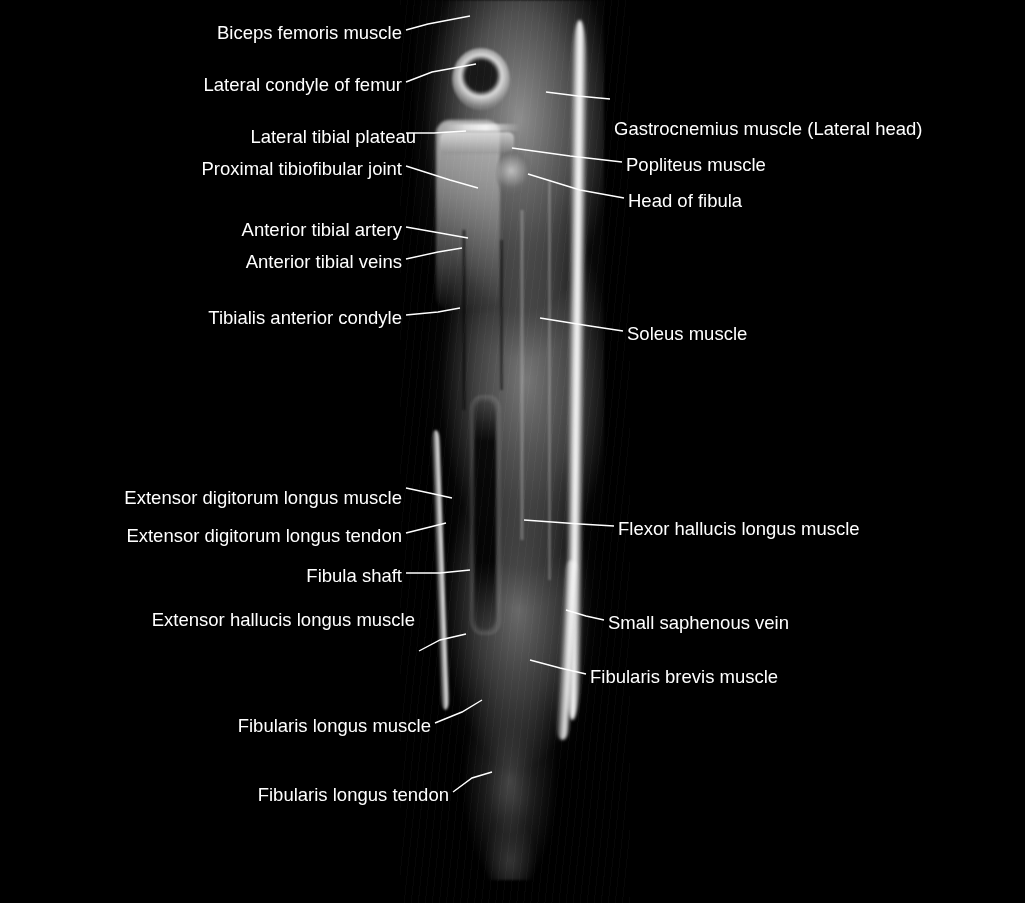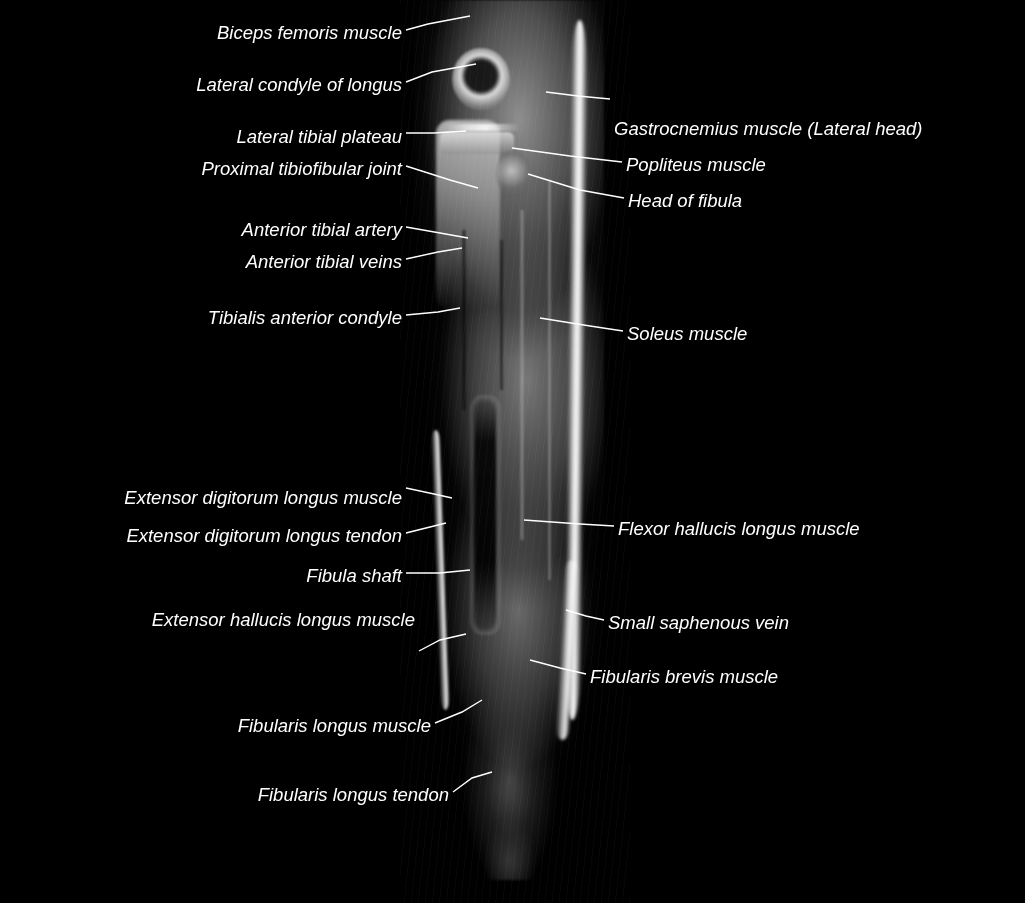--- a/index.html
+++ b/index.html
@@ -175,21 +175,20 @@
     opacity: 0.55;
   }
 
   
   .label {
     position: absolute;
     color: #ffffff;
     font-size: 18.5px;
     line-height: 22px;
     white-space: nowrap;
-    font-style: italic;
   }
   .label.right {
     text-align: right;
   }
   .label.left {
     text-align: left;
   }
   #leaders {
     position: absolute;
     left: 0;
@@ -244,22 +243,22 @@
         <polyline points="624,198 580,190 528,174"></polyline>
         <polyline points="623,331 590,326 540,318"></polyline>
         <polyline points="614,526 580,524 524,520"></polyline>
         <polyline points="604,620 586,616 566,610"></polyline>
         <polyline points="586,674 560,668 530,660"></polyline>
       </g>
   </svg>
 
   <div id="labels-left">
       <div class="label right" style="left: 196px; top: 22px; width: 206px;">Biceps femoris muscle</div>
-      <div class="label right" style="left: 167px; top: 74px; width: 235px;">Lateral condyle of longus</div>
-      <div class="label right" style="left: 202px; top: 126px; width: 200px;">Lateral tibial plateau</div>
+      <div class="label right" style="left: 167px; top: 74px; width: 235px;">Lateral condyle of femur</div>
+      <div class="label right" style="left: 216px; top: 126px; width: 200px;">Lateral tibial plateau</div>
       <div class="label right" style="left: 155px; top: 158px; width: 247px;">Proximal tibiofibular joint</div>
       <div class="label right" style="left: 196px; top: 219px; width: 206px;">Anterior tibial artery</div>
       <div class="label right" style="left: 199px; top: 251px; width: 203px; text-align: right;">Anterior tibial veins</div>
       <div class="label right" style="left: 170px; top: 307px; width: 232px;">Tibialis anterior condyle</div>
       <div class="label right" style="left: 80px; top: 480px; width: 322px; margin-top: 7px;">Extensor digitorum longus muscle</div>
       <div class="label right" style="left: 73px; top: 525px; width: 329px;">Extensor digitorum longus tendon</div>
       <div class="label right" style="left: 290px; top: 565px; width: 112px;">Fibula shaft</div>
       <div class="label right" style="left: 120px; top: 609px; width: 295px;">Extensor hallucis longus muscle</div>
       <div class="label right" style="left: 216px; top: 715px; width: 215px;">Fibularis longus muscle</div>
       <div class="label right" style="left: 231px; top: 784px; width: 218px;">Fibularis longus tendon</div>

